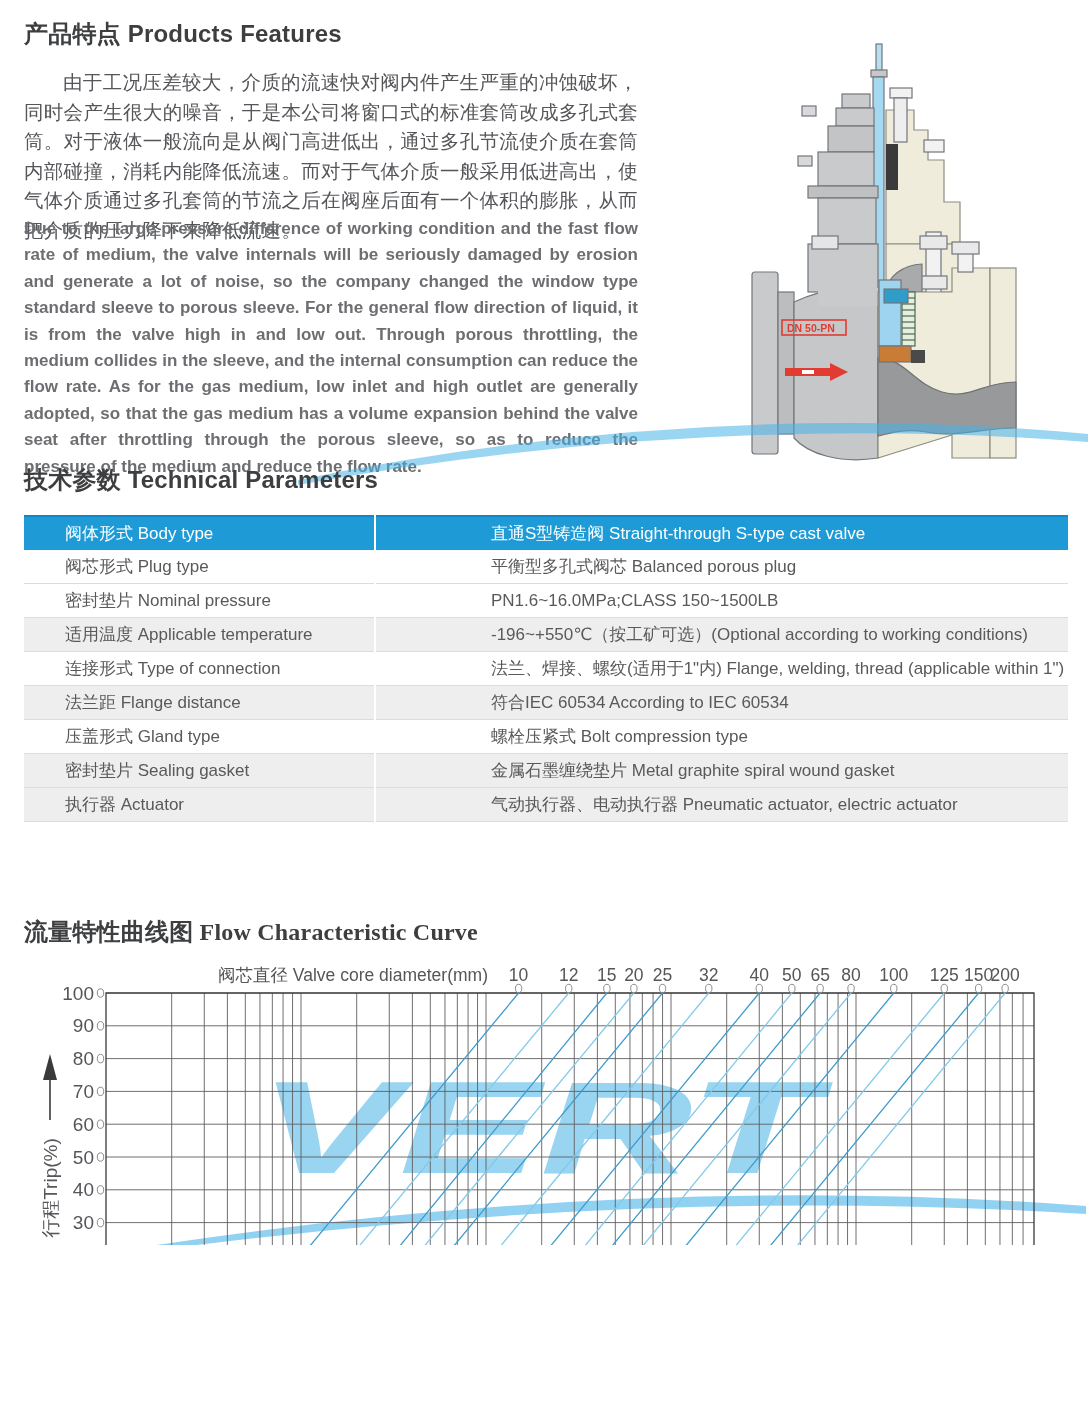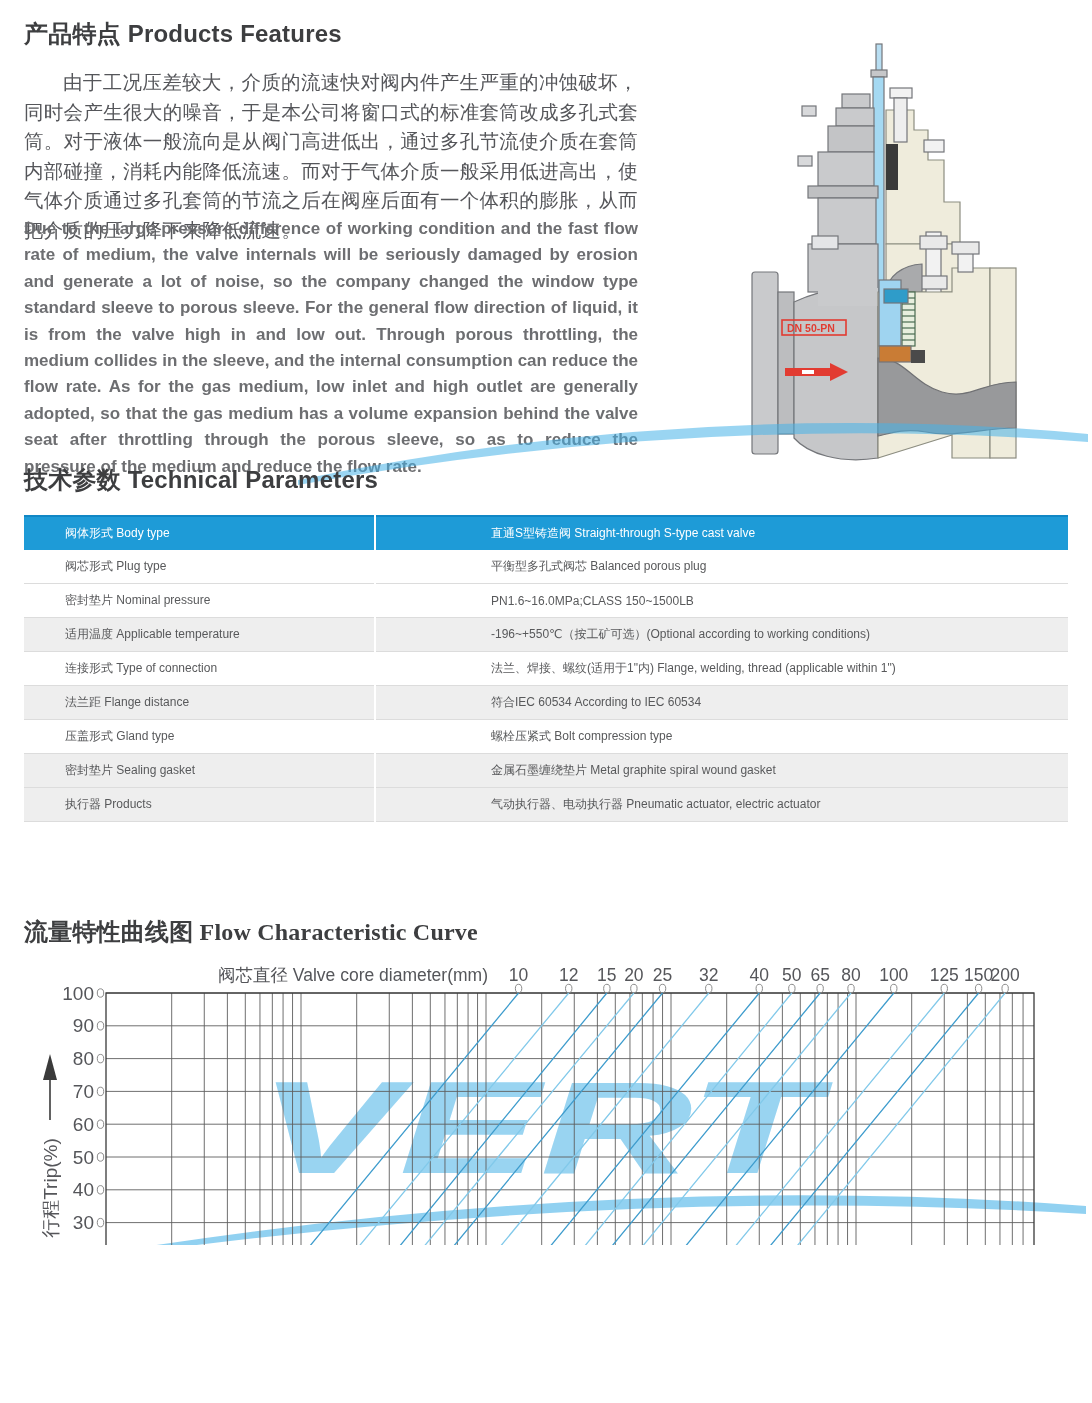--- a/index.html
+++ b/index.html
@@ -8,21 +8,21 @@
   .h-sec{position:absolute;left:24px;font-size:24px;font-weight:bold;color:#3d3e40;letter-spacing:0.2px;white-space:nowrap;}
   #h-features{top:18px;}
   #h-params{top:464px;}
   #h-flow{top:916px;font-family:Liberation Serif, serif;}
   .para-zh{position:absolute;left:24px;top:68px;width:614px;font-size:19.5px;line-height:29.5px;
            color:#55565a;text-align:justify;text-indent:2em;letter-spacing:0.3px;margin:0;}
   .para-en{position:absolute;left:24px;top:216px;width:614px;font-size:17px;line-height:26.4px;
            color:#6d6e71;text-align:justify;margin:0;font-weight:bold;}
   
   .tparams{position:absolute;left:24px;top:515px;width:1044px;border-collapse:collapse;table-layout:fixed;}
-  .tparams td{height:33px;padding:0;font-size:12px;color:#58595b;vertical-align:middle;
+  .tparams td{height:33px;padding:0;font-size:17px;color:#58595b;vertical-align:middle;
               border-bottom:1px solid #dcdcdc;overflow:hidden;white-space:nowrap;}
   .tparams td.c1{width:309px;padding-left:41px;border-right:2px solid #fff;}
   .tparams td.c2{padding-left:115px;}
   .tparams tr.hd td{background:#1e9bd7;color:#fff;border-bottom:none;border-top:2px solid #1187c5;}
   .tparams tr.alt td{background:#eeeeee;}
   .tparams tr.wht td{background:#ffffff;}
   
   .abs{position:absolute;}
   .wm{pointer-events:none;}
   svg text{font-family:"Liberation Sans","DejaVu Sans",sans-serif;}
@@ -141,21 +141,21 @@
         </tr>
         <tr class="wht">
           <td class="c1">压盖形式 Gland type</td>
           <td class="c2">螺栓压紧式 Bolt compression type</td>
         </tr>
         <tr class="alt">
           <td class="c1">密封垫片 Sealing gasket</td>
           <td class="c2">金属石墨缠绕垫片 Metal graphite spiral wound gasket</td>
         </tr>
         <tr class="alt">
-          <td class="c1">执行器 Products</td>
+          <td class="c1">执行器 Actuator</td>
           <td class="c2">气动执行器、电动执行器 Pneumatic actuator, electric actuator</td>
         </tr>
       </tbody>
   </table>
 
   <div id="h-flow" class="h-sec">流量特性曲线图 Flow Characteristic Curve</div>
 
   <svg id="flow-chart" class="abs" style="left:0;top:930px" width="1092" height="473" viewBox="0 0 1092 473">
       <g>
         <text x="258" y="243" font-size="132" font-weight="bold" font-style="italic" textLength="560" lengthAdjust="spacingAndGlyphs" fill="#47b2e7" opacity="0.55">VERT</text>

